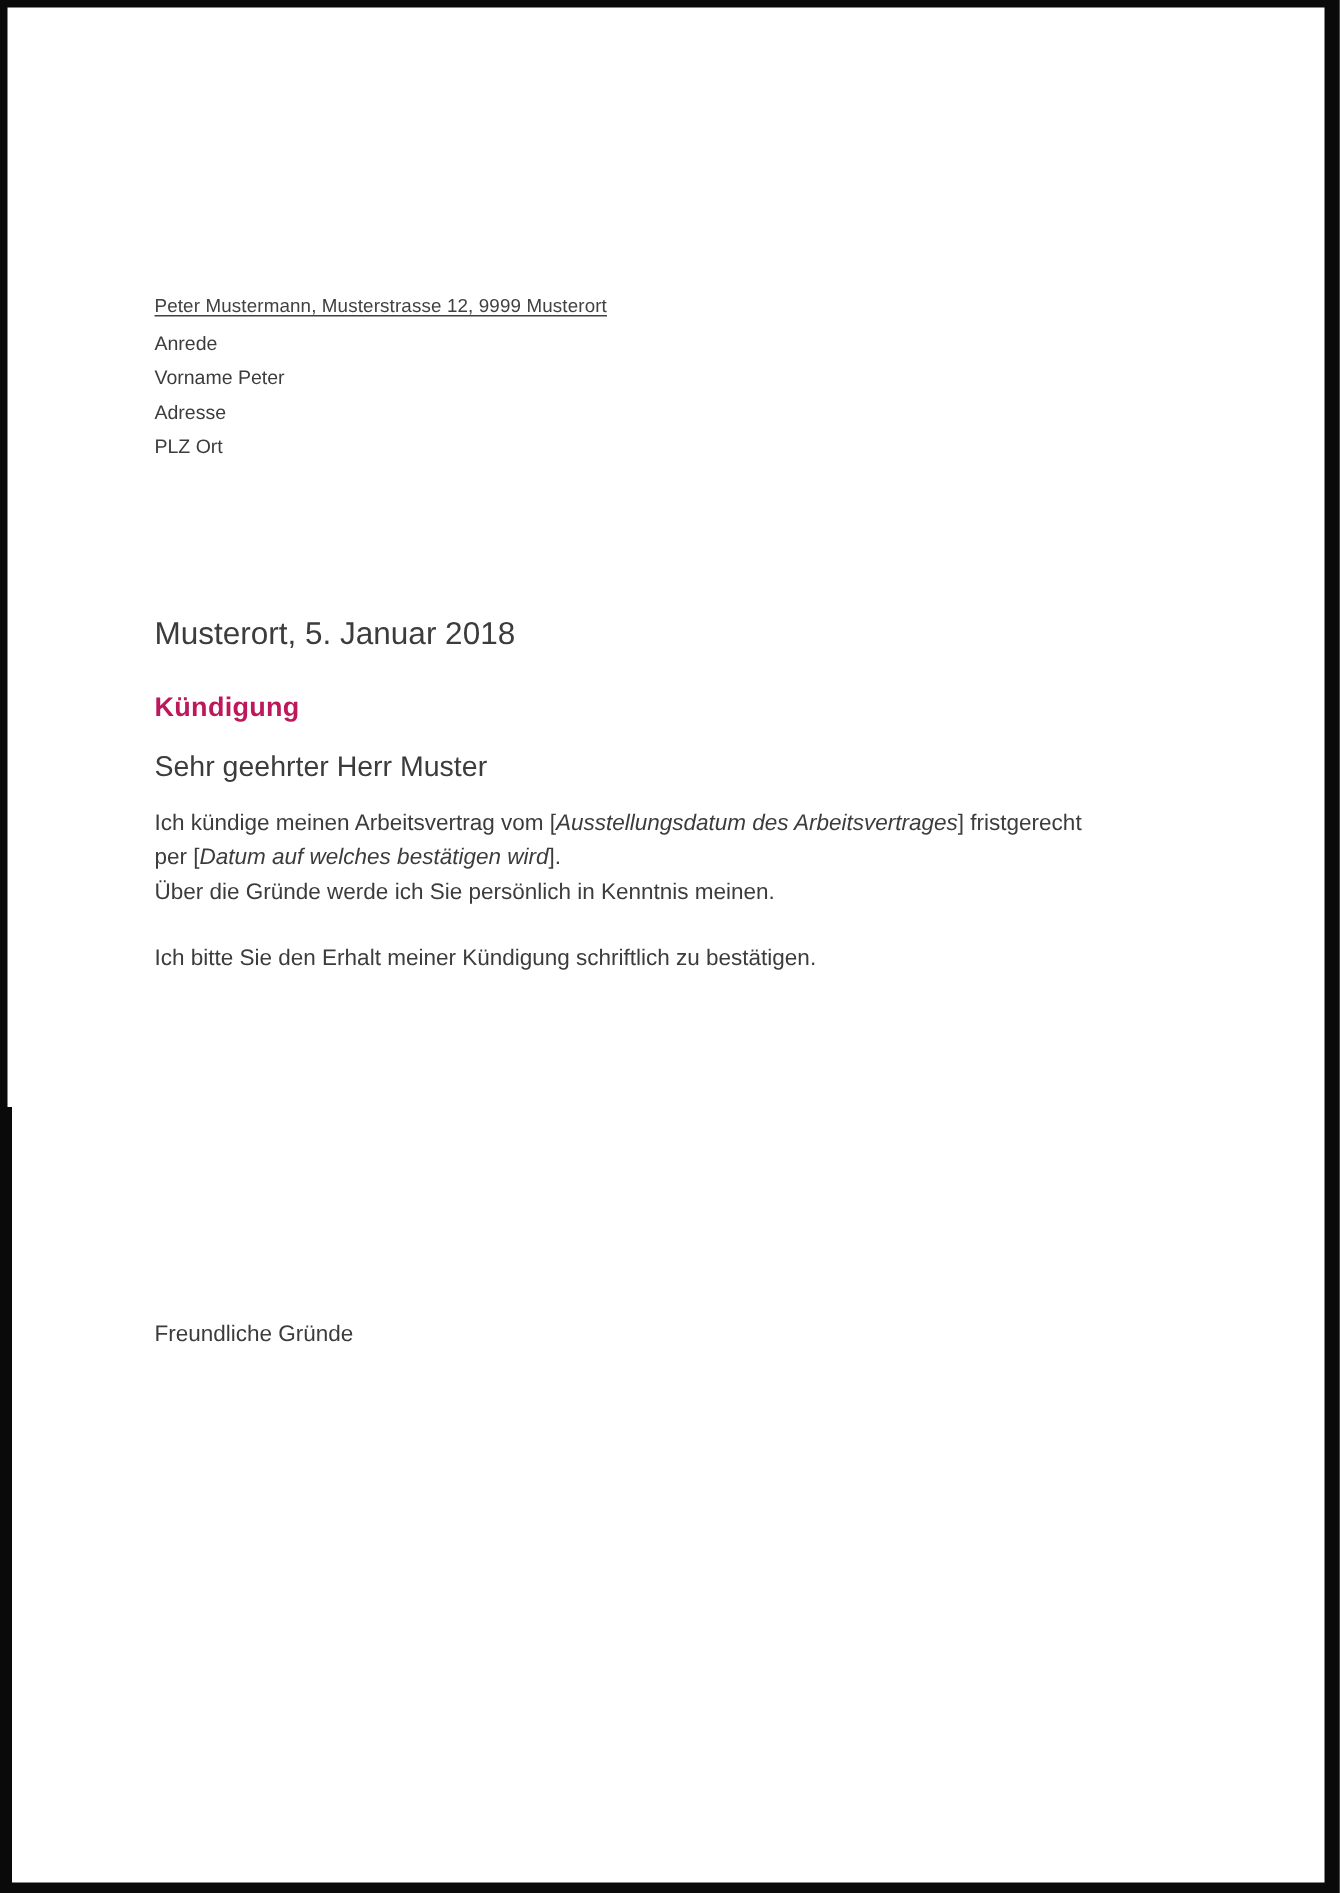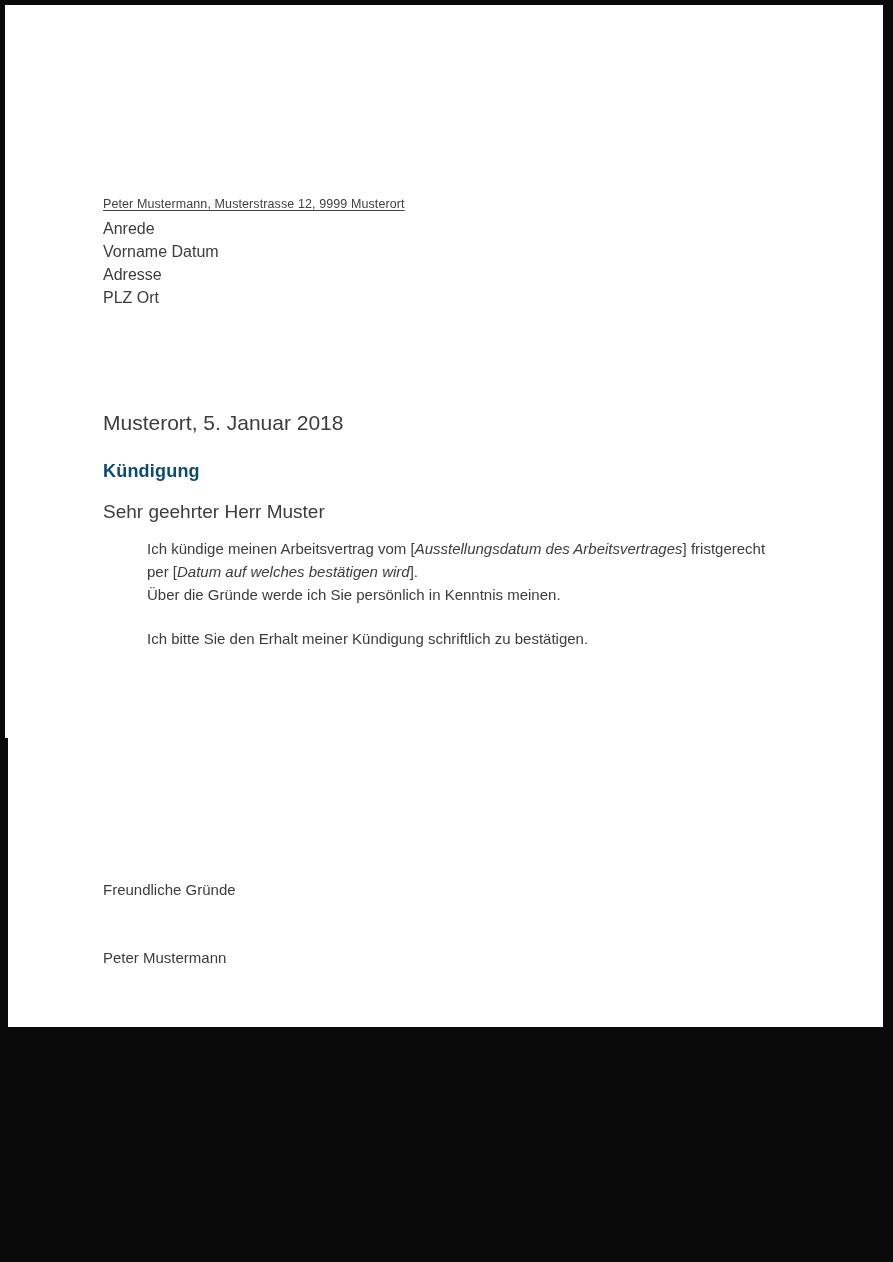--- a/index.html
+++ b/index.html
@@ -12,21 +12,21 @@
     width: 893px;
     height: 1262px;
     background: #0a0a0a;
     overflow: hidden;
   }
   .page {
     position: absolute;
     top: 5px;
     left: 5px;
     width: 878px;
-    height: 1022px;
+    height: 1250px;
     background: #ffffff;
     box-sizing: border-box;
     padding: 192px 40px 0 98px;
     color: #3c3c3c;
   }
   
   .edge-notch {
     position: absolute;
     left: 0;
     top: 738px;
@@ -37,65 +37,64 @@
   .sender-line {
     font-size: 12.5px;
     line-height: 15px;
     text-decoration: underline;
     text-underline-offset: 2px;
     color: #414141;
     letter-spacing: 0.1px;
   }
   .recipient-block {
     margin-top: 5px;
-    font-size: 16px;
+    font-size: 13px;
     line-height: 23px;
   }
   .date-line {
     margin-top: 102px;
     font-size: 21px;
     line-height: 23px;
   }
   .doc-heading {
     margin: 24px 0 10px 0;
     font-size: 18px;
     line-height: 26px;
     font-weight: bold;
-    color: #0c4a6e;
+    color: #be185d;
     letter-spacing: 0.2px;
   }
   .salutation {
     margin-top: 16px;
     font-size: 19px;
     line-height: 23px;
   }
   .para {
     font-size: 15px;
     line-height: 23px;
     max-width: 740px;
-    margin-left: 44px;
   }
   .para-1 { margin-top: 14px; }
   .para-2 { margin-top: 21px; }
   .para-3 { margin-top: 23px; }
   .closing { margin-top: 228px; font-size: 15px; line-height: 23px; }
   .signature { margin-top: 45px; font-size: 15px; line-height: 23px; }
   .placeholder-italic { font-style: italic; }
 </style>
 </head>
 <body>
 
 <div class="scan-frame">
   <div class="page">
 
     <div class="sender-line">Peter Mustermann, Musterstrasse 12, 9999 Musterort</div>
 
     <div class="recipient-block">
       <div>Anrede</div>
-      <div>Vorname Datum</div>
+      <div>Vorname Peter</div>
       <div>Adresse</div>
       <div>PLZ Ort</div>
     </div>
 
     <div class="date-line">Musterort, 5. Januar 2018</div>
 
     <div class="doc-heading">Kündigung</div>
 
     <div class="salutation">Sehr geehrter Herr Muster</div>
 
@@ -103,17 +102,16 @@
       <span>Ich kündige meinen Arbeitsvertrag vom [</span><span class="placeholder-italic">Ausstellungsdatum des Arbeitsvertrages</span><span>] fristgerecht</span><br>
       <span>per [</span><span class="placeholder-italic">Datum auf welches bestätigen wird</span><span>].</span><br>
       <span>Über die Gründe werde ich Sie persönlich in Kenntnis meinen.</span>
     </div>
 
     <div class="para para-2">Ich bitte Sie den Erhalt meiner Kündigung schriftlich zu bestätigen.</div>
 
 
     <div class="closing">Freundliche Gründe</div>
 
-    <div class="signature">Peter Mustermann</div>
 
   </div>
   <div class="edge-notch"></div>
 </div>
 
 </body></html>

